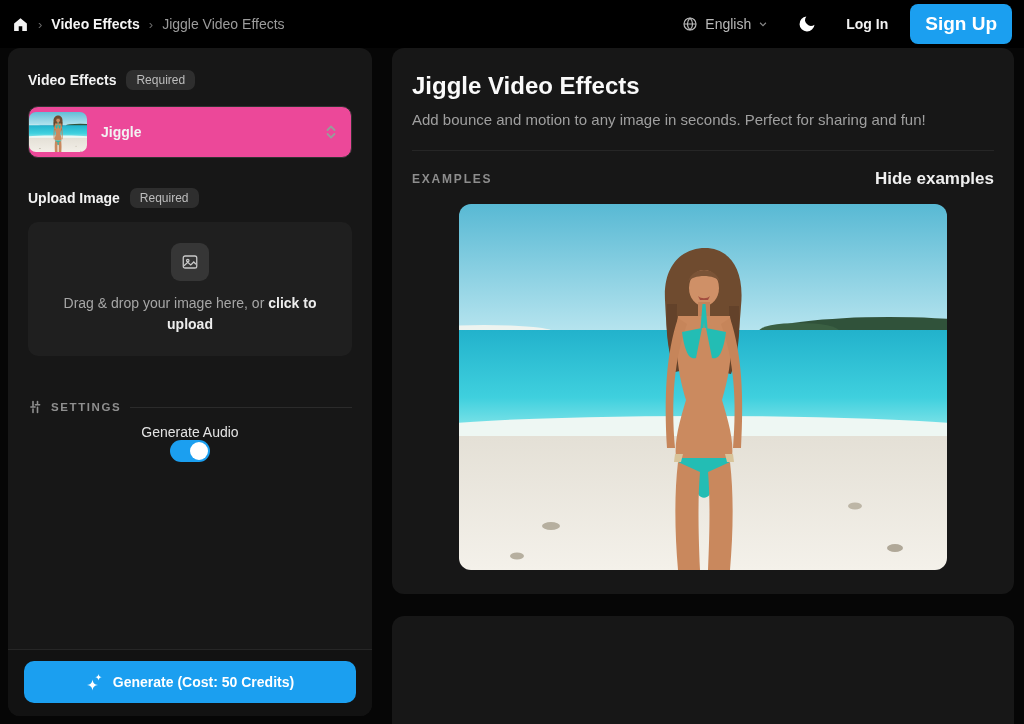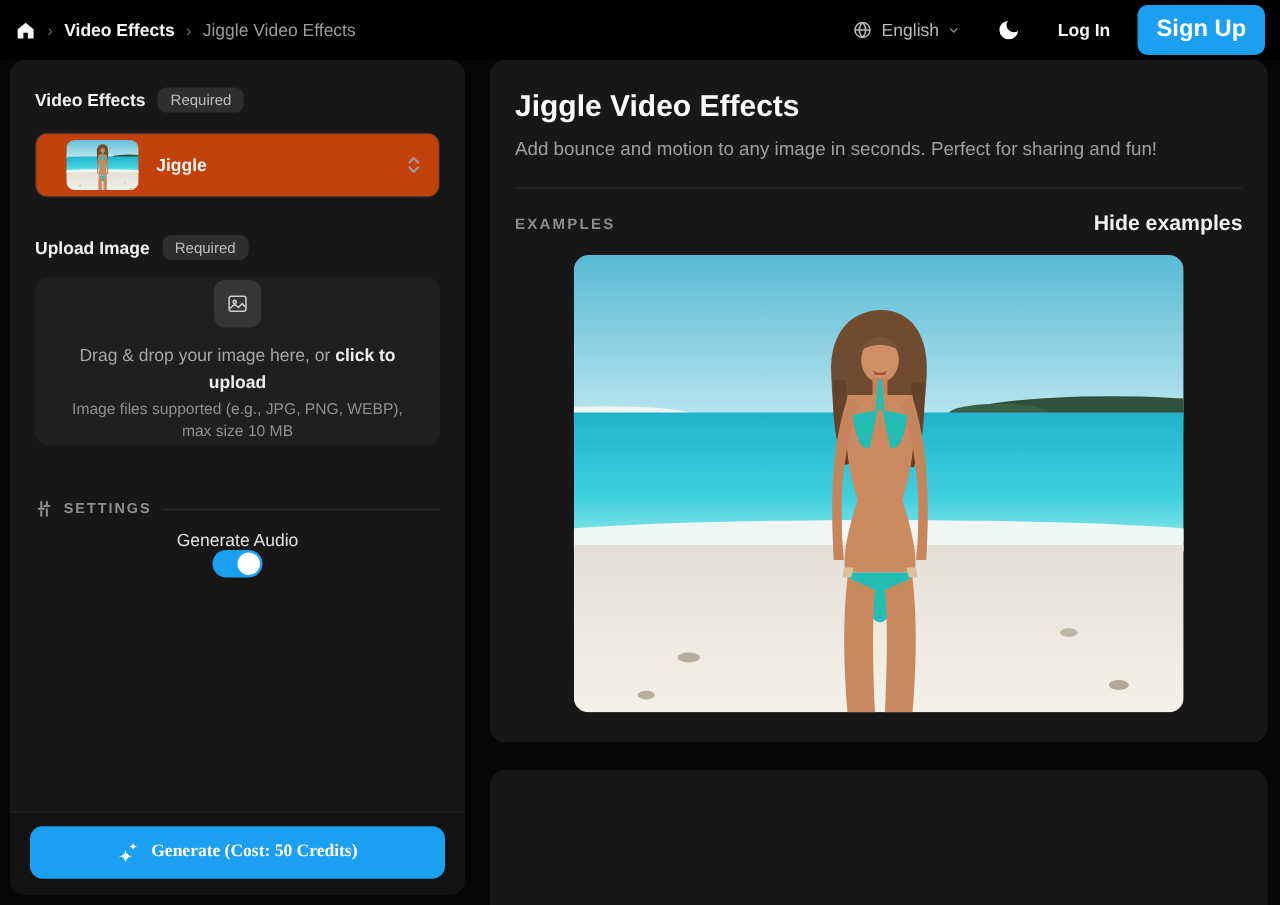--- a/index.html
+++ b/index.html
@@ -36,22 +36,22 @@
     overflow:hidden;
   }
   .sidebar-body{ padding:22px 20px 0 20px; flex:1; }
   .field-label-row{ display:flex; align-items:center; gap:10px; }
   .field-label{ font-size:14px; font-weight:bold; color:#f2f2f2; }
   .badge{
     background:#2e2e2e; color:#bdbdbd; font-size:12px;
     padding:3px 10px; border-radius:7px;
   }
   .effect-select{
-    margin-top:16px; height:52px; background:#c2410c; border:1px solid #323232;
-    border-radius:10px; display:flex; align-items:center; padding:0 14px 0 24px;
+    margin-top:16px; height:52px; background:#ec4899; border:1px solid #323232;
+    border-radius:10px; display:flex; align-items:center; padding:0 14px 0 0;
     cursor:pointer;
   }
   .effect-thumb{
     width:58px; height:40px; border-radius:7px; overflow:hidden; flex:0 0 auto;
   }
   .effect-thumb svg{ display:block; width:100%; height:100%; }
   .effect-name{ font-size:14px; font-weight:bold; color:#f2f2f2; margin-left:14px; flex:1; }
   .updown{ color:#9a9a9a; }
 
   .upload-row{ margin-top:30px; }
@@ -85,21 +85,21 @@
     border-radius:50%; background:#fff;
   }
 
   .sidebar-footer{
     border-top:1px solid #262626; background:#121212; padding:11px 16px 13px 16px;
   }
   .generate-btn{
     width:100%; height:42px; background:#1b9ff0; border:none; border-radius:10px;
     color:#fff; font-size:14px; font-weight:bold; cursor:pointer;
     display:flex; align-items:center; justify-content:center; gap:9px;
-    font-family:Liberation Serif, serif;
+    font-family:Liberation Sans, sans-serif;
   }
 
   
   .main-panel{
     position:absolute; left:392px; top:48px; width:622px; height:546px;
     background:#171717; border-radius:12px; padding:24px 20px 0 20px;
   }
   .main-title{ font-size:24px; font-weight:bold; color:#fafafa; }
   .main-subtitle{ margin-top:11px; font-size:15px; color:#9f9f9f; }
   .main-divider{ margin-top:22px; height:1px; background:#262626; }
@@ -230,21 +230,20 @@
 
     <div class="dropzone">
       <div class="dz-iconbox">
         <svg width="18" height="18" viewBox="0 0 24 24" fill="none" stroke="#c9c9c9" stroke-width="1.7">
           <rect x="3" y="4" width="18" height="16" rx="2.5"></rect>
           <circle cx="9" cy="10" r="1.6"></circle>
           <path d="M4 17l5-4.5 4 3.5 4-4 3 3"></path>
         </svg>
       </div>
       <div class="dz-line1"><span>Drag &amp; drop your image here, or </span><b>click to upload</b></div>
-      <div class="dz-line2">Image files supported (e.g., JPG, PNG, WEBP), max size 10 MB</div>
     </div>
 
     <div class="settings-row">
       <span class="icon">
         <svg width="14" height="14" viewBox="0 0 14 14" fill="none" stroke="#8f8f8f" stroke-width="1.6" stroke-linecap="round">
           <path d="M5 1.5v4.2M5 9v3.5M2.9 7h4.2M9.5 1.5v2M9.5 7.3v5.2M7.4 4.8h4.2"></path>
         </svg>
       </span>
       <span class="settings-label">SETTINGS</span>
       <span class="settings-divider"></span>

